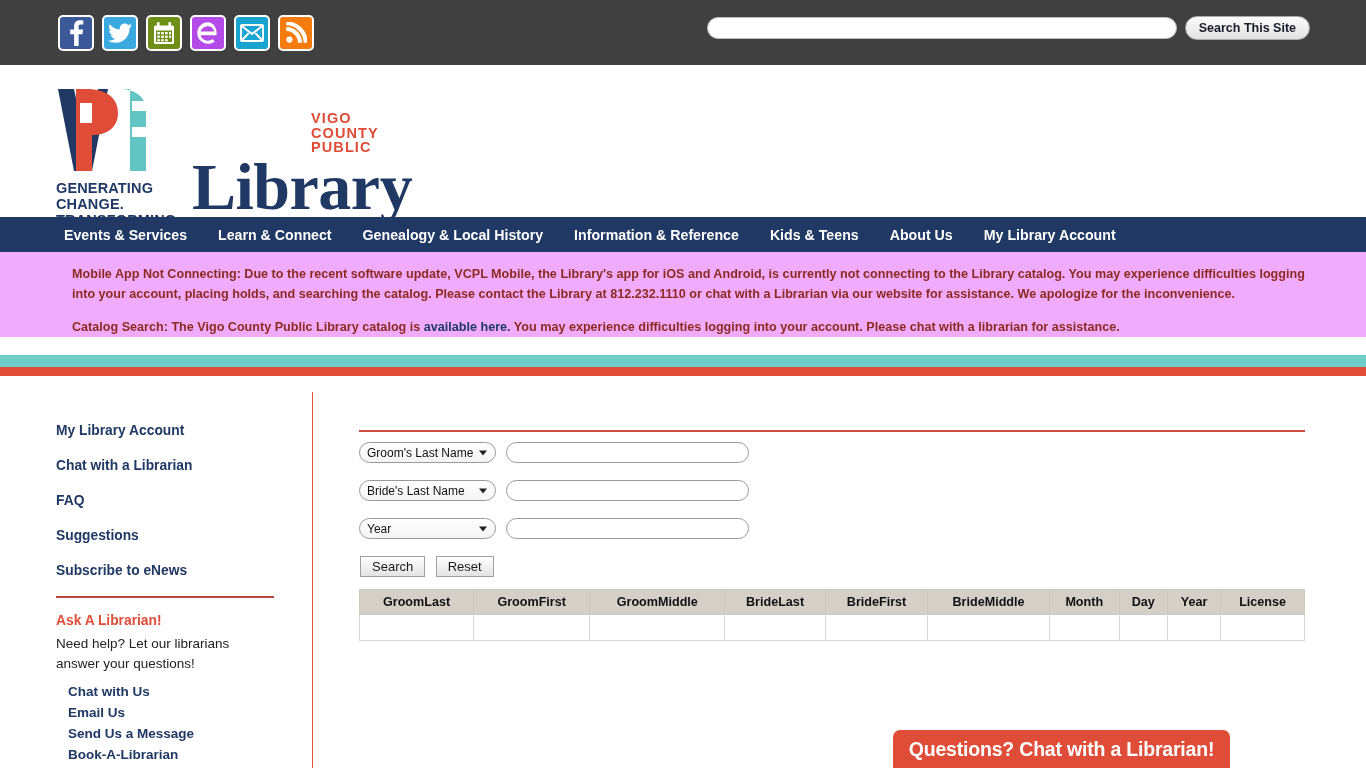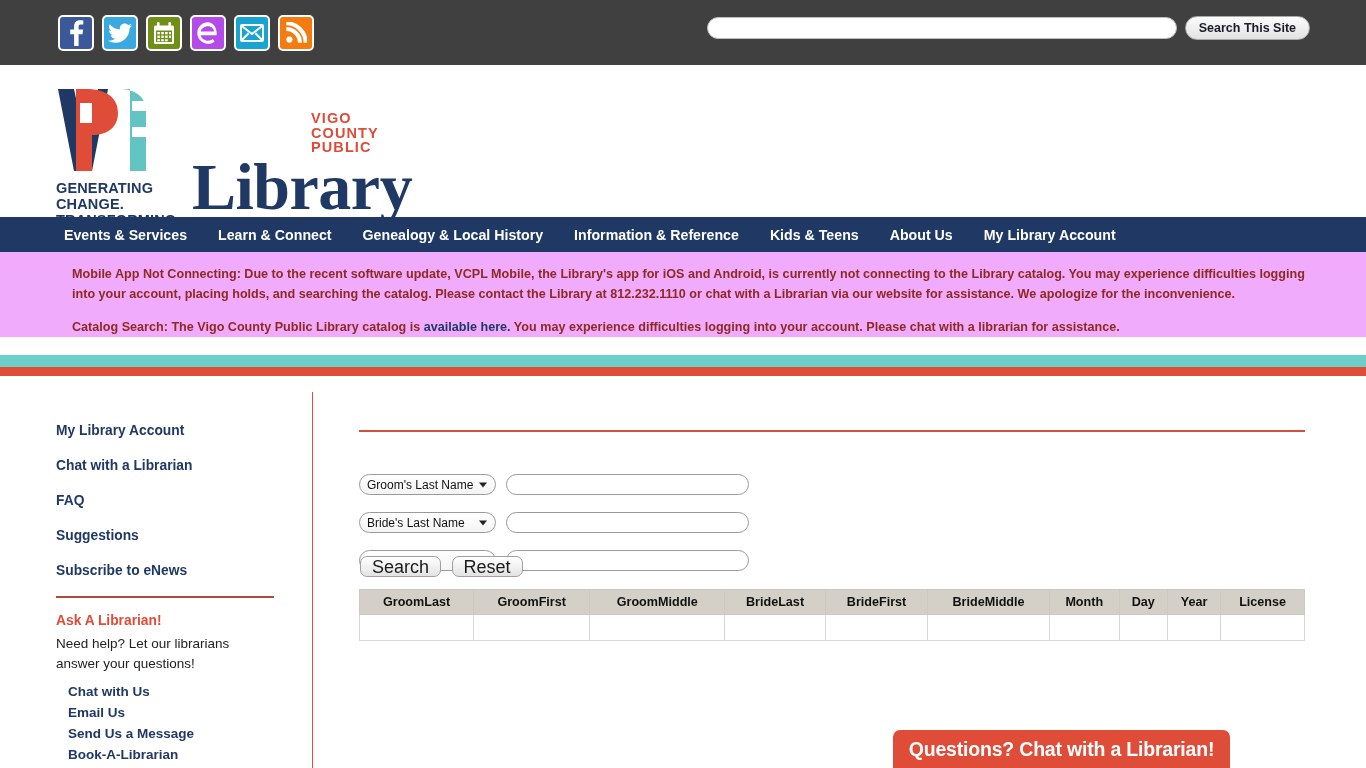--- a/index.html
+++ b/index.html
@@ -187,21 +187,21 @@
     white-space: nowrap;
   }
   #title-rule {
     position: absolute; left: 46px; top: 40px;
     width: 946px; height: 2px;
     background: #d34f3c;
   }
 
   .form-row {
     position: absolute; left: 46px;
-    display: flex; align-items: center; gap: 10px; margin-top: 32px;
+    display: flex; align-items: center; gap: 10px;
   }
   .fld-select {
     width: 137px; height: 21px;
     border: 1px solid #9a9a9a;
     border-radius: 11px;
     background: linear-gradient(#ffffff, #f4f4f4);
     font-family: "Liberation Sans", sans-serif;
     font-size: 12px;
     color: #111111;
     padding: 0 20px 0 7px;
@@ -230,24 +230,24 @@
   }
   #btn-row {
     position: absolute; left: 360px; top: 556px;
   }
   .form-btn {
     height: 21px;
     min-width: 58px;
     padding: 0 11px;
     margin-right: 6px;
     border: 1px solid #a0a0a0;
-    border-radius: 7px;
+    border-radius: 0;
     background: linear-gradient(#ffffff, #e3e3e3);
     font-family: "Liberation Sans", sans-serif;
-    font-size: 18px;
+    font-size: 13px;
     color: #1b1b1b;
     cursor: pointer;
   }
 
   
   #results {
     position: absolute; left: 46px; top: 199px;
     width: 946px;
     border-collapse: collapse;
     background: #f97316;

